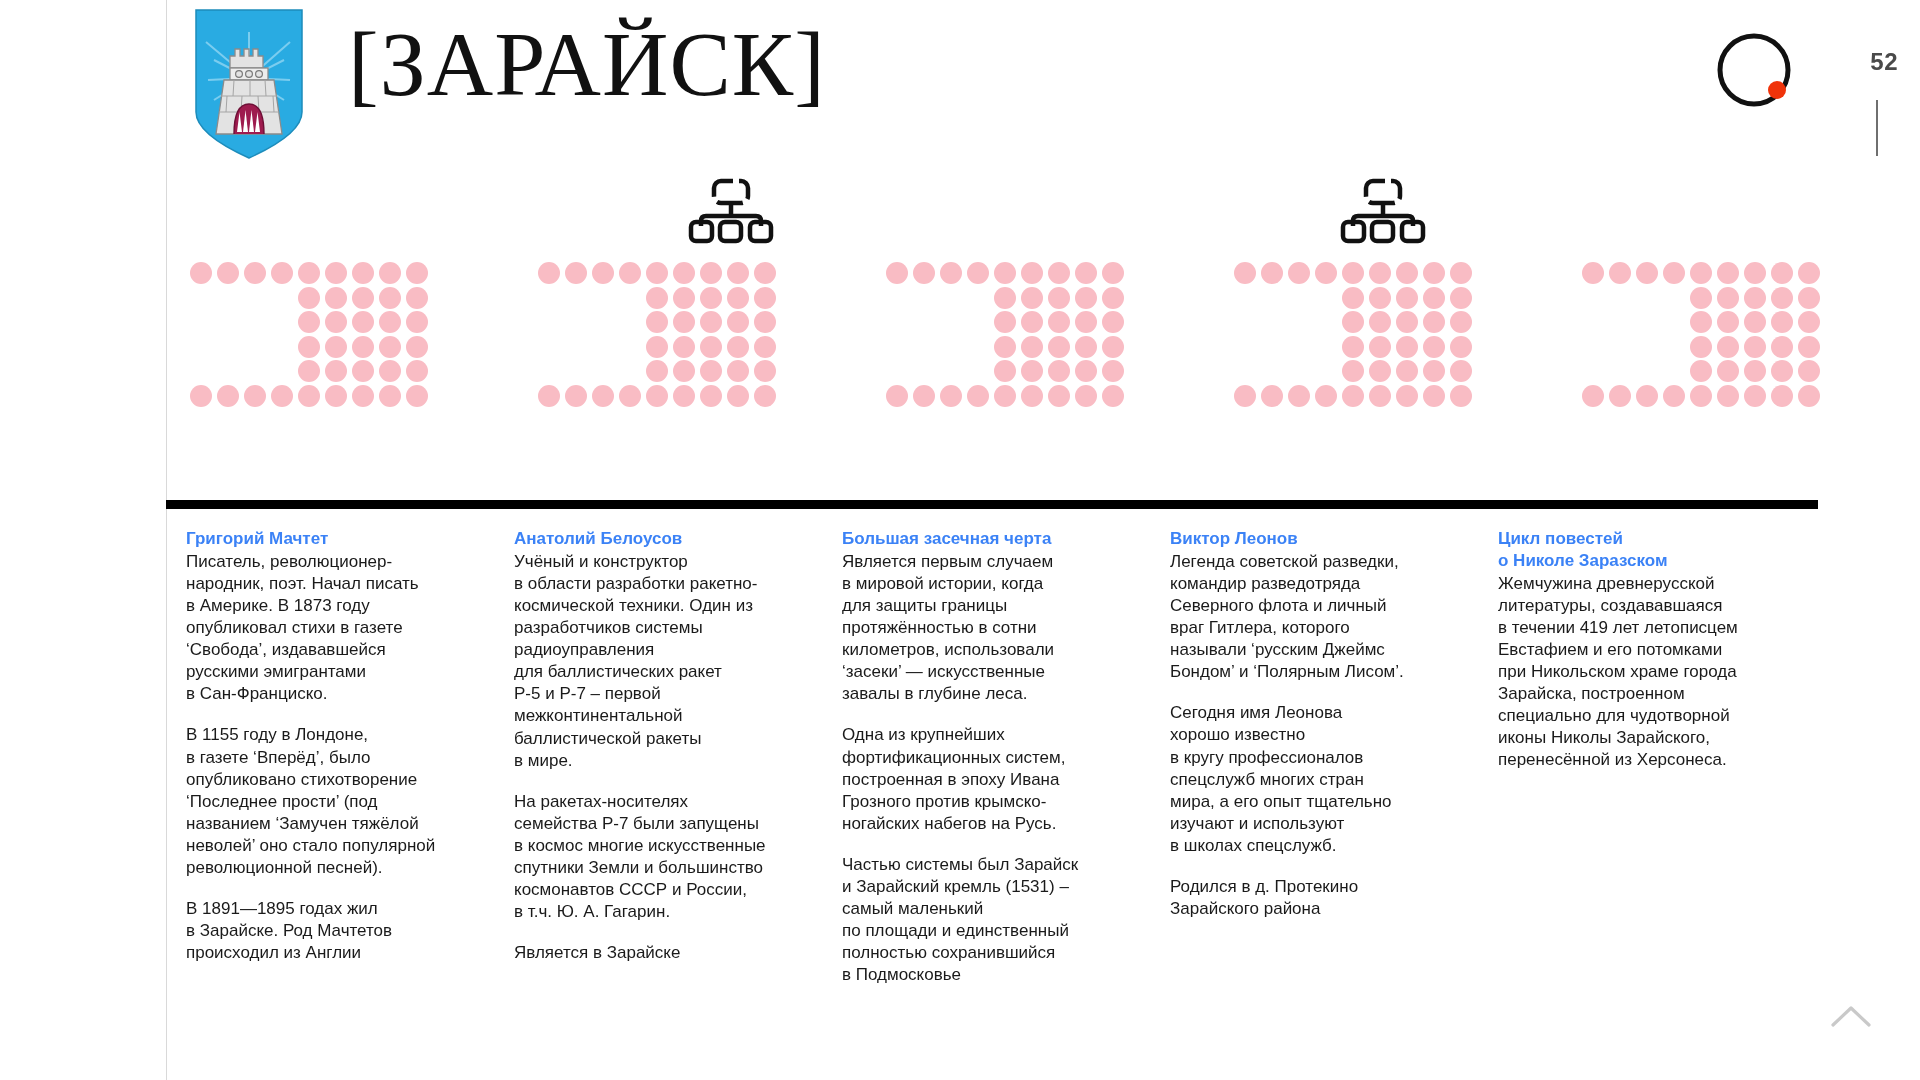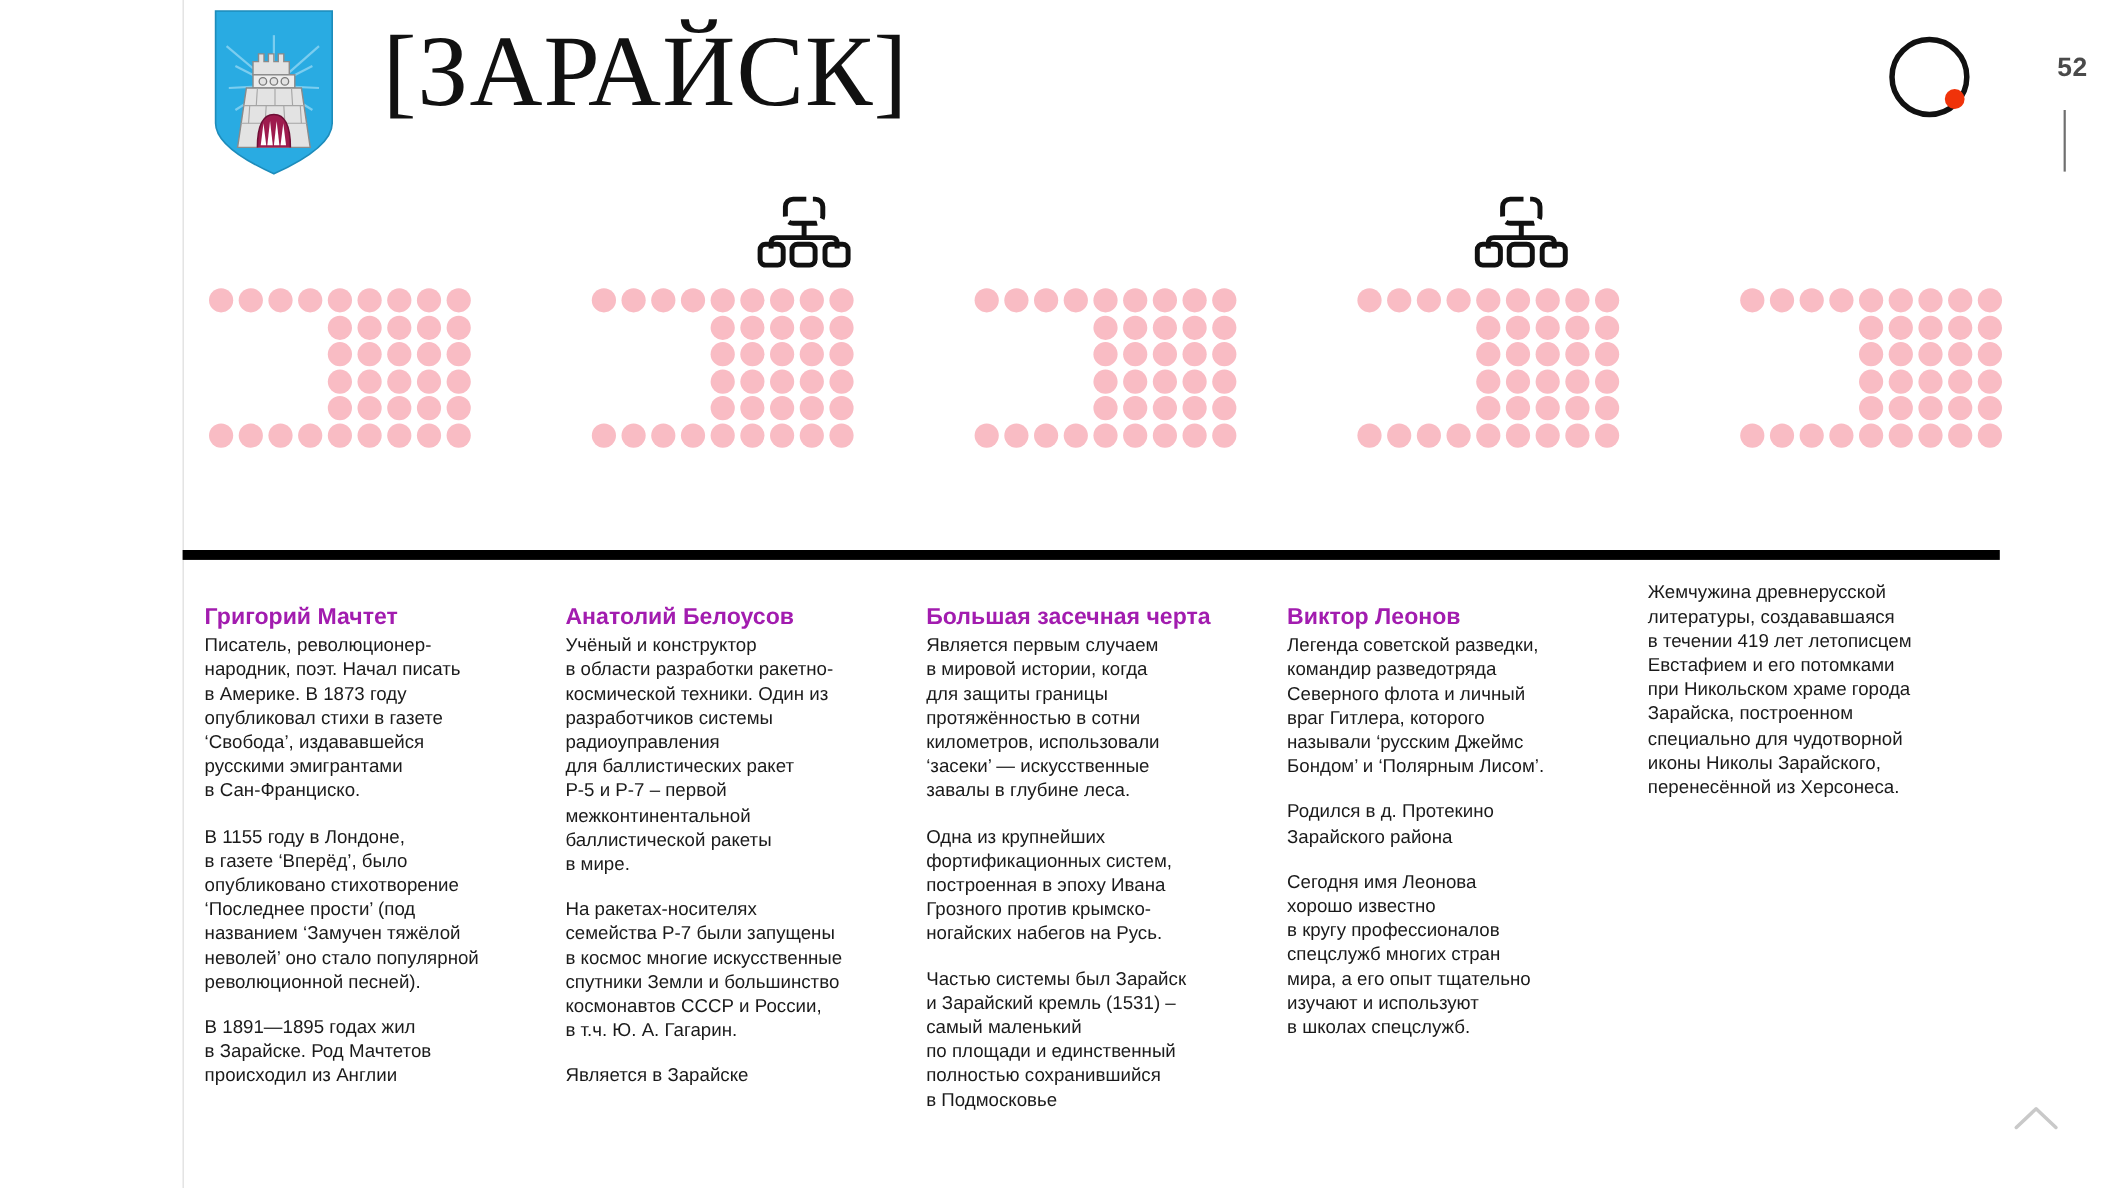--- a/index.html
+++ b/index.html
@@ -104,27 +104,26 @@
   
   .cols {
     position: absolute;
     left: 186px; top: 528px;
     width: 1640px;
     display: flex;
     gap: 0;
   }
   .col { width: 328px; padding-right: 32px; }
   .col-title {
-    font-size: 21px;
+    font-size: 17px;
     font-weight: bold;
-    color: #a21caf;
+    color: #3b82f6;
     line-height: 1.28;
     margin-bottom: 1px;
     white-space: pre-line;
-    margin-top: 20px;
   }
   .para {
     font-size: 17px;
     color: #1a1a1a;
     line-height: 1.30;
     white-space: pre-line;
     margin-bottom: 19px;
   }
   .para:last-child { margin-bottom: 0; }
 
@@ -489,31 +488,33 @@
 в Подмосковье</div>
       </div>
       <div class="col">
         <div class="col-title">Виктор Леонов</div>
         <div class="para">Легенда советской разведки,
 командир разведотряда
 Северного флота и личный
 враг Гитлера, которого
 называли ‘русским Джеймс
 Бондом’ и ‘Полярным Лисом’.</div>
-        <div class="para">Родился в д. Протекино
-Зарайского района</div>
         <div class="para">Сегодня имя Леонова
 хорошо известно
 в кругу профессионалов
 спецслужб многих стран
 мира, а его опыт тщательно
 изучают и используют
 в школах спецслужб.</div>
+        <div class="para">Родился в д. Протекино
+Зарайского района</div>
       </div>
       <div class="col">
+        <div class="col-title">Цикл повестей
+о Николе Заразском</div>
         <div class="para">Жемчужина древнерусской
 литературы, создававшаяся
 в течении 419 лет летописцем
 Евстафием и его потомками
 при Никольском храме города
 Зарайска, построенном
 специально для чудотворной
 иконы Николы Зарайского,
 перенесённой из Херсонеса.</div>
       </div>

